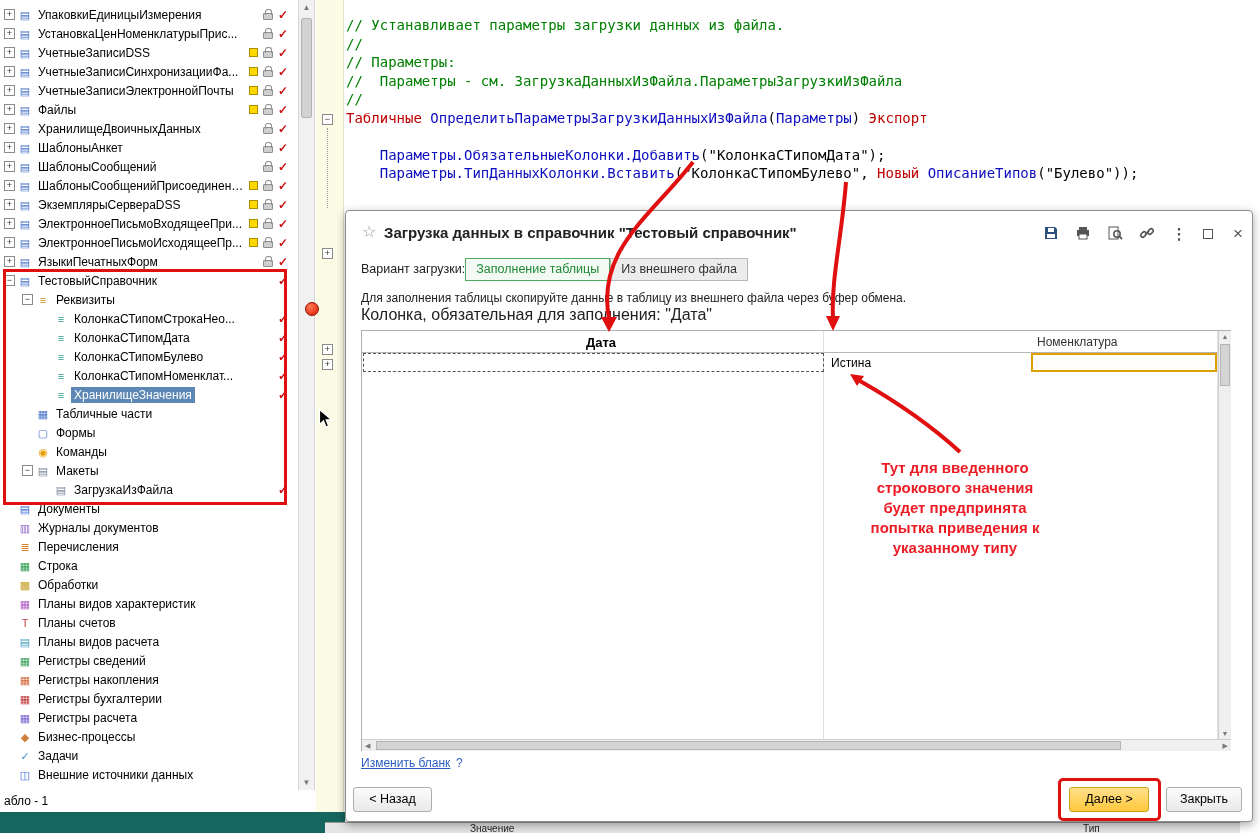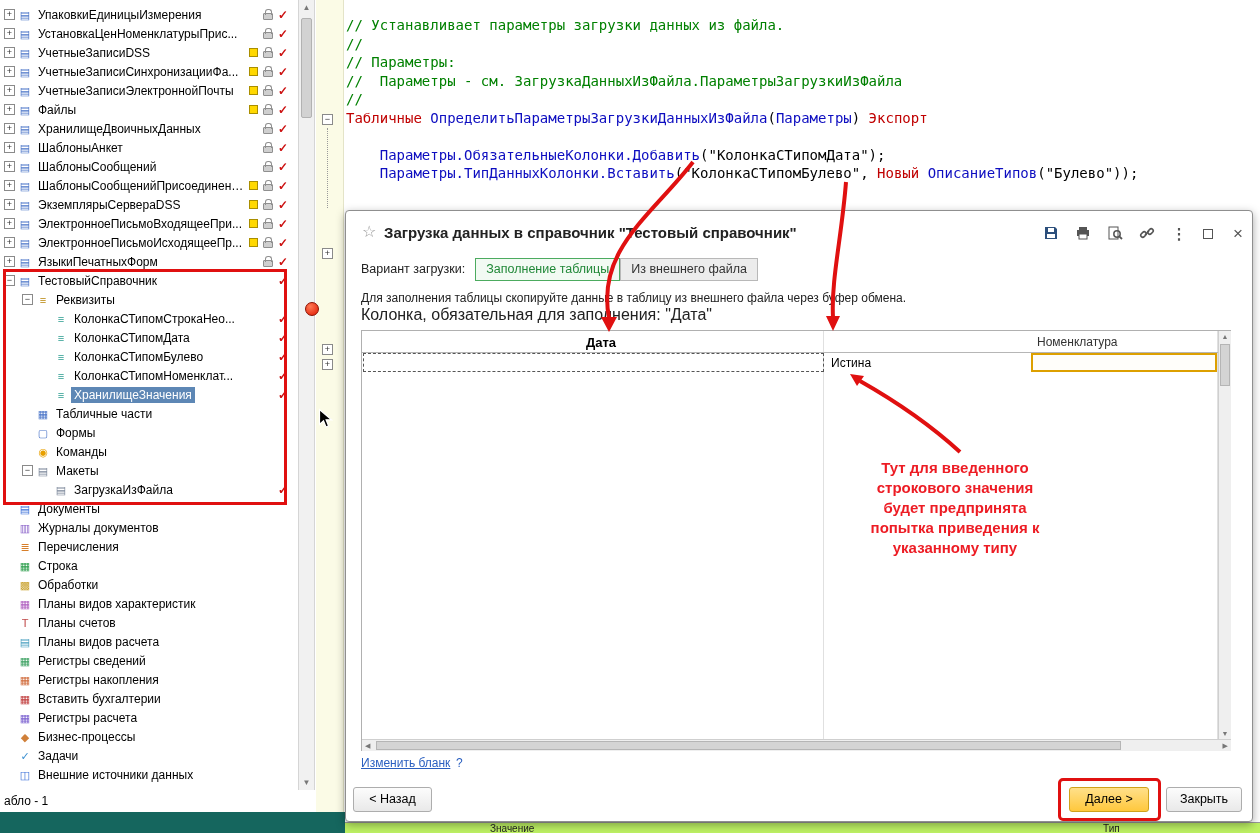--- a/index.html
+++ b/index.html
@@ -50,21 +50,21 @@
   #dlg-header{position:absolute;left:0;top:0;width:100%;height:42px}
   #dlg-star{position:absolute;left:16px;top:11px;font-size:16px;color:#999}
   #dlg-title{position:absolute;left:38px;top:13px;font-size:15px;font-weight:bold;color:#222}
   .dlg-tool{position:absolute;top:14px;width:22px;height:20px;text-align:center;cursor:pointer;color:#555}
   #tool-save{left:694px}#tool-print{left:726px}#tool-find{left:758px}#tool-link{left:790px}
   #tool-more{left:822px;font-size:15px;font-weight:bold;line-height:18px}
   #tool-max{left:851px}#tool-close{left:881px;font-size:17px;line-height:18px}
   #tool-max span{display:inline-block;width:10px;height:10px;border:1.5px solid #555;margin-top:4px}
 
   #variant-row{position:absolute;left:15px;top:46px;height:24px;display:flex;align-items:center}
-  #variant-label{font-size:12.5px;color:#222;margin-right:10px}
+  #variant-label{font-size:12.5px;color:#222;}
   .vtab{height:23px;padding:3px 10px;font-size:12.5px;border:1px solid #b8b8b8;background:#ececec;color:#333;cursor:pointer}
   .vtab.active{border:1px solid #4cab5f;background:#f2faf3;color:#218838}
   #hint1{position:absolute;left:15px;top:80px;font-size:12px;color:#222}
   #hint2{position:absolute;left:15px;top:95px;font-size:16px;color:#222}
 
   
   #tbl{position:absolute;left:15px;top:119px;width:870px;height:421px;border:1px solid #b0b0b0;background:#fff}
   .tcol{position:absolute;top:0;height:408px;border-right:1px solid #e0e0e0}
   .c0{left:0;width:217px}.c1{left:217px;width:245px}.c2{left:462px;width:206px}.c3{left:668px;width:188px}
   #thead-line{position:absolute;left:0;top:0;width:856px;height:22px;border-bottom:1px solid #b6b6b6}
@@ -95,21 +95,21 @@
   .annot{position:absolute;z-index:25;color:#ed1c24;font-weight:bold;font-size:15px;line-height:20px;text-align:center;
          text-shadow:-1px -1px 0 #fff,1px -1px 0 #fff,-1px 1px 0 #fff,1px 1px 0 #fff,0 0 3px #fff;pointer-events:none}
   #annot1{left:440px;top:352px;width:285px}
   #annot2{left:815px;top:458px;width:280px}
 
   
   #arrows{position:absolute;left:0;top:0;width:1260px;height:833px;z-index:22;pointer-events:none}
 
   
   #teal-left{position:absolute;left:0;top:812px;width:345px;height:21px;background:#15665e;z-index:8}
-  #bottom-grid{position:absolute;left:345px;top:822px;width:915px;height:11px;background:#bef264;border-top:1px solid #9a9a9a;z-index:8;font-size:10px;color:#222}
+  #bottom-grid{position:absolute;left:325px;top:822px;width:915px;height:11px;background:#e5e5e5;border-top:1px solid #9a9a9a;z-index:8;font-size:10px;color:#222}
   #bottom-grid .bcol{position:absolute;top:0}
   #bcol-value{left:145px}
   #bcol-type{left:758px}
 
   
   #cursor{position:absolute;left:318px;top:408px;z-index:99;pointer-events:none}
 </style>
 </head>
 <body>
 
@@ -392,21 +392,21 @@
       </div>
       <div class="tree-row" style="padding-left: 4px;">
         <span class="expander"></span>
         <span class="tree-ico" style="color: rgb(208, 106, 58);">▦</span>
         <span class="tree-label">Регистры накопления</span>
         <span class="tree-right"></span>
       </div>
       <div class="tree-row" style="padding-left: 4px;">
         <span class="expander"></span>
         <span class="tree-ico" style="color: rgb(192, 58, 58);">▦</span>
-        <span class="tree-label">Вставить бухгалтерии</span>
+        <span class="tree-label">Регистры бухгалтерии</span>
         <span class="tree-right"></span>
       </div>
       <div class="tree-row" style="padding-left: 4px;">
         <span class="expander"></span>
         <span class="tree-ico" style="color: rgb(122, 95, 208);">▦</span>
         <span class="tree-label">Регистры расчета</span>
         <span class="tree-right"></span>
       </div>
       <div class="tree-row" style="padding-left: 4px;">
         <span class="expander"></span>

